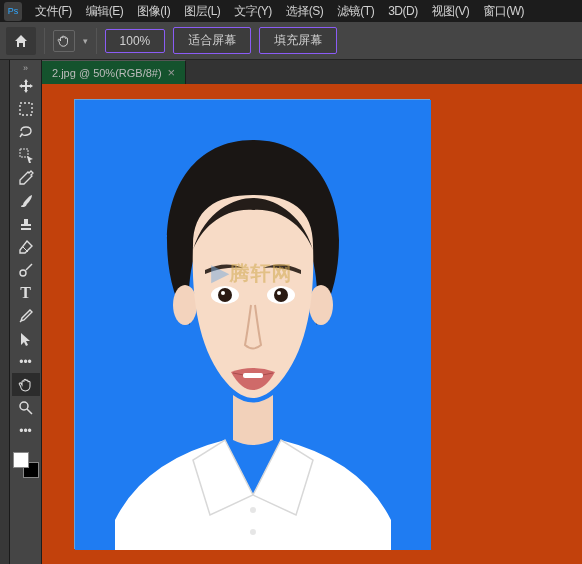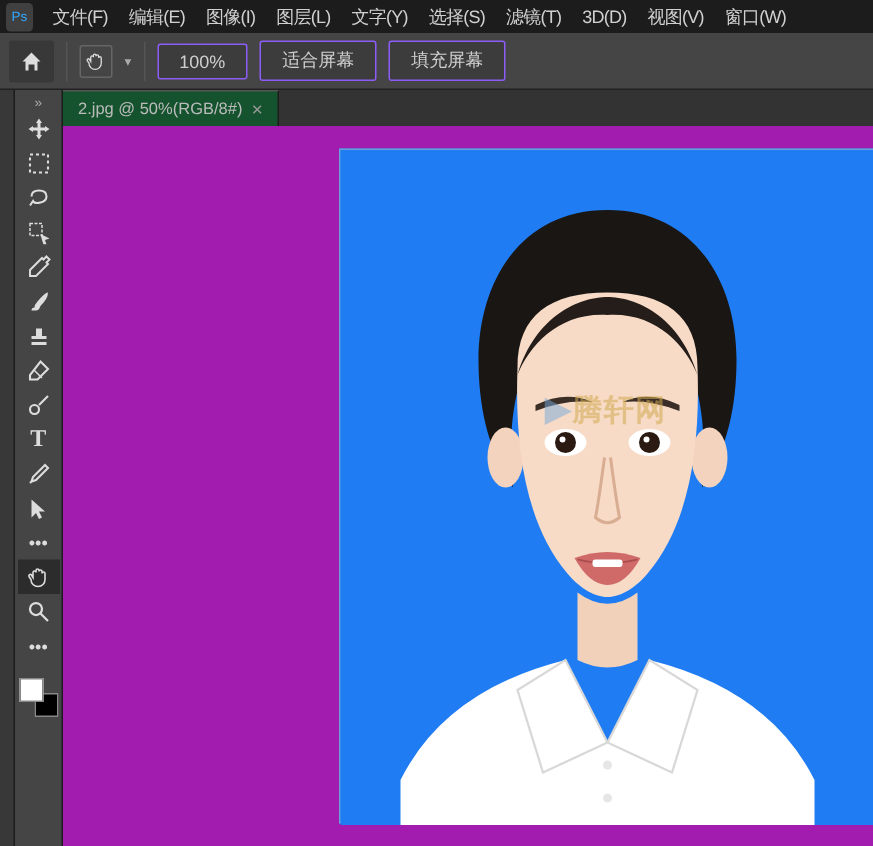--- a/index.html
+++ b/index.html
@@ -20,21 +20,21 @@
 .expand-arrows { height: 12px; color: #aaa; font-size: 9px; display:flex; align-items:center; }
 .tool-btn { width: 28px; height: 23px; display: flex; align-items: center; justify-content: center; cursor: pointer; position: relative; color: #ddd; }
 .tool-btn.active { background: #2c2c2c; }
 .tool-swatch { width: 26px; height: 26px; position: relative; margin-top: 10px; }
 .sw-fg { width: 16px; height: 16px; background: #fff; border: 1px solid #888; position: absolute; top: 0; left: 0; }
 .sw-bg { width: 16px; height: 16px; background: #000; border: 1px solid #888; position: absolute; bottom: 0; right: 0; }
 .canvas-area { flex: 1; display: flex; flex-direction: column; background: #2a2a2a; }
 .doc-tabs { height: 24px; background: #333; display: flex; }
 .doc-tab { background: #14532d; padding: 4px 10px; display: flex; align-items: center; gap: 6px; border-top: 1px solid #555; border-right: 1px solid #1c1c1c; font-size: 11px; color: #bbb; }
 .tab-close { cursor: pointer; color: #999; font-size: 13px; }
-.canvas-viewport { flex: 1; display: flex; align-items: center; justify-content: flex-end; background: #a21caf; }
+.canvas-viewport { flex: 1; display: flex; align-items: center; justify-content: flex-start; background: #c2410c; padding-left: 32px; }
 .photo-canvas { position: relative; background: #1f7cf2; border: 1px solid #6aa2d8; }
 .watermark { position: absolute; width: 100%; text-align: center; top: 160px; font-weight: bold; font-size: 20px; color: rgba(210,170,80,.55); letter-spacing: 1px; }
 svg { display: block; }
 </style>
 </head>
 <body>
 
 <div class="menubar">
   <div class="ps-logo">Ps</div>
   <div class="menu-item">文件(F)</div>

